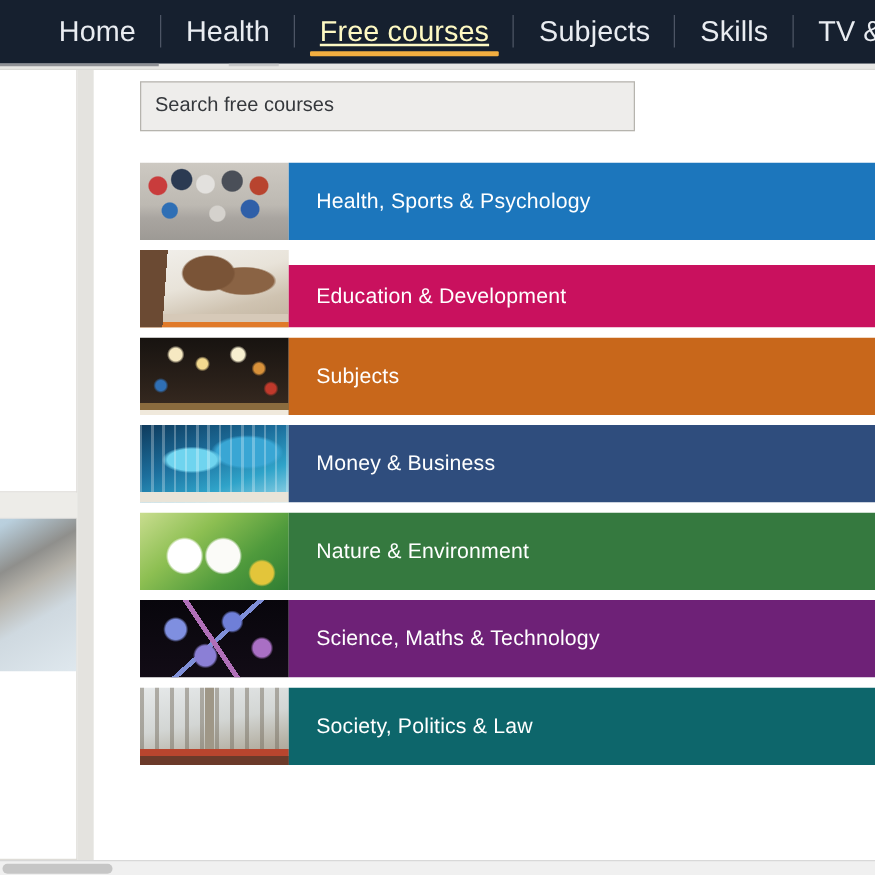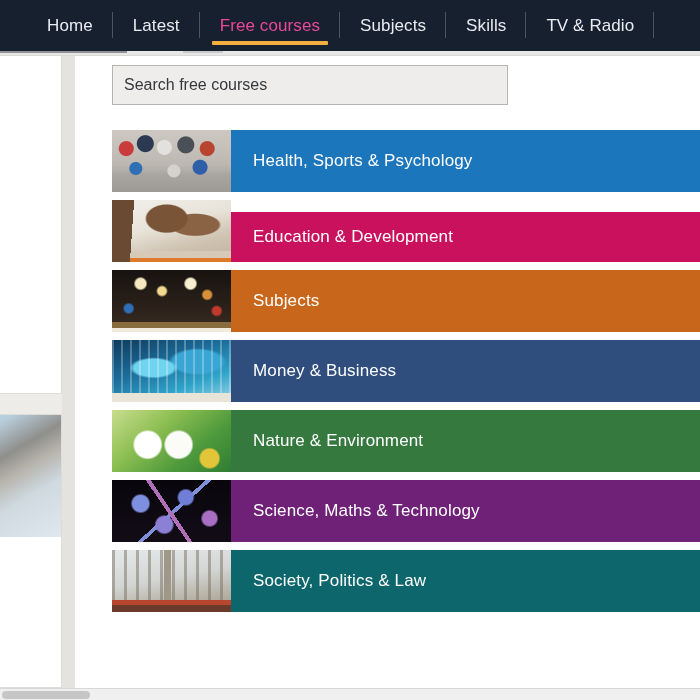--- a/index.html
+++ b/index.html
@@ -31,36 +31,36 @@
     padding-left: 27px;
   }
 
   .nav-item {
     position: relative;
     display: flex;
     align-items: center;
     height: 51px;
     padding: 0 20px;
     color: #e9ecf1;
-    font-size: 17px;
+    font-size: 23px;
     letter-spacing: 0.1px;
     white-space: nowrap;
     cursor: pointer;
   }
 
   .nav-item .nav-sep {
     position: absolute;
     right: 0;
     top: 12px;
     width: 1px;
     height: 26px;
     background: #4d5565;
   }
 
-  .nav-item.active { color: #ec4899; }
+  .nav-item.active { color: #fef9c3; text-decoration: underline; }
 
   .nav-item .nav-underline {
     position: absolute;
     left: 12px;
     right: 12px;
     bottom: 6px;
     height: 4px;
     background: #f2ae40;
     border-radius: 1px;
   }
@@ -338,21 +338,21 @@
 </head>
 <body>
 
 <div id="top-nav">
   <div class="nav-list" id="nav-list">
       <div class="nav-item">
         <span>Home</span>
         <span class="nav-sep"></span>
       </div>
       <div class="nav-item">
-        <span>Latest</span>
+        <span>Health</span>
         <span class="nav-sep"></span>
       </div>
       <div class="nav-item active">
         <span>Free courses</span>
         <span class="nav-sep"></span>
         <span class="nav-underline" style="background: rgb(242, 174, 64);"></span>
       </div>
       <div class="nav-item">
         <span>Subjects</span>
         <span class="nav-sep"></span>

